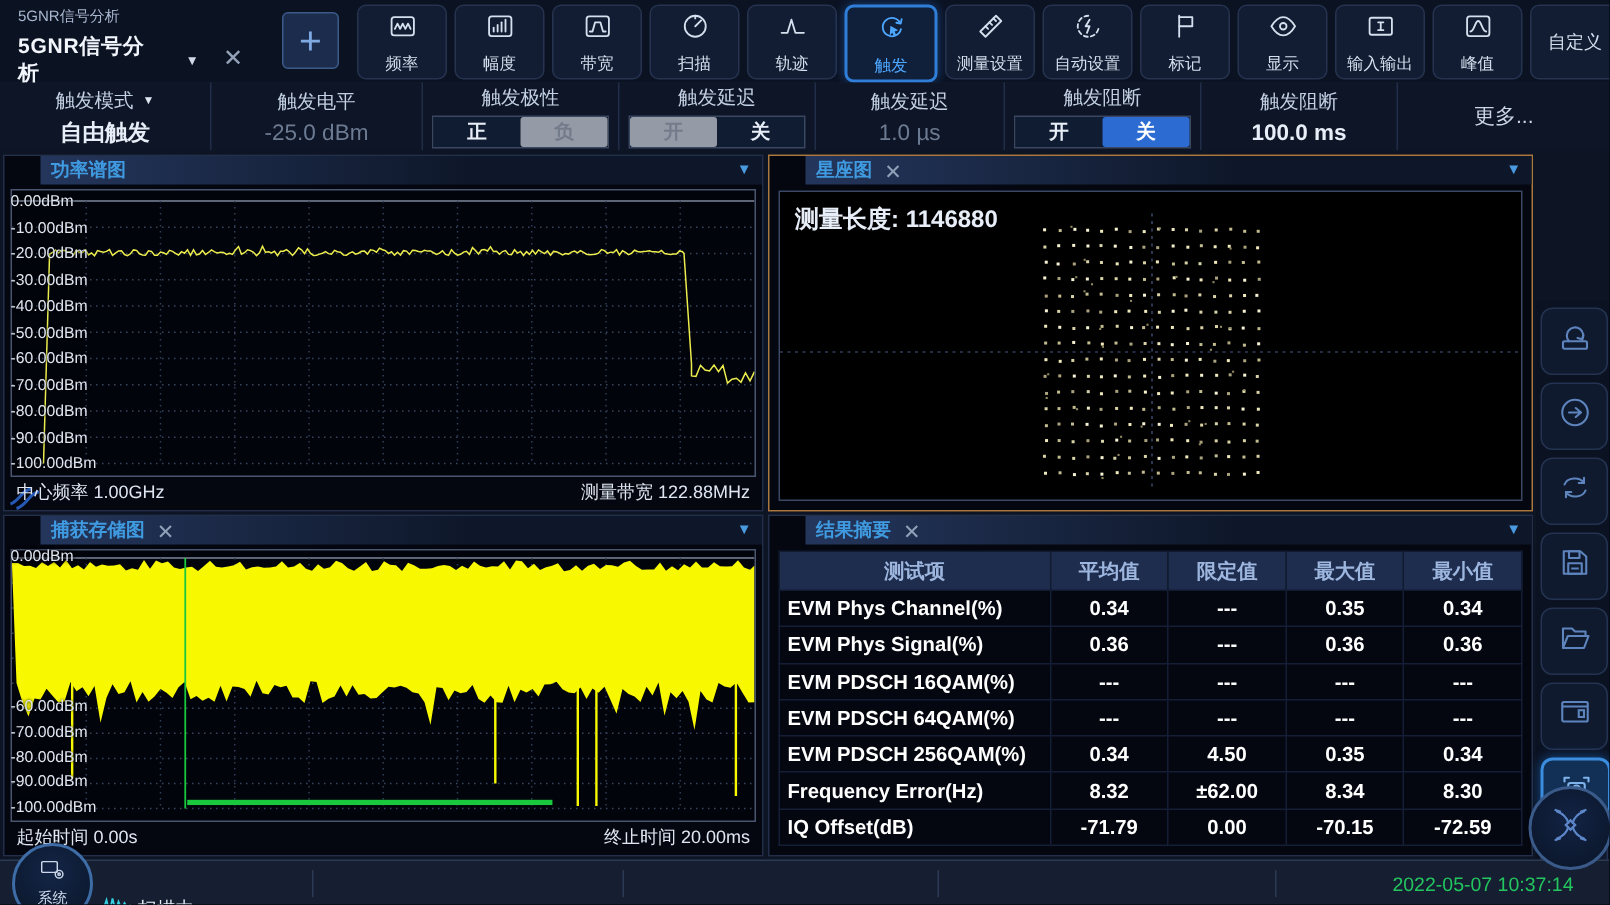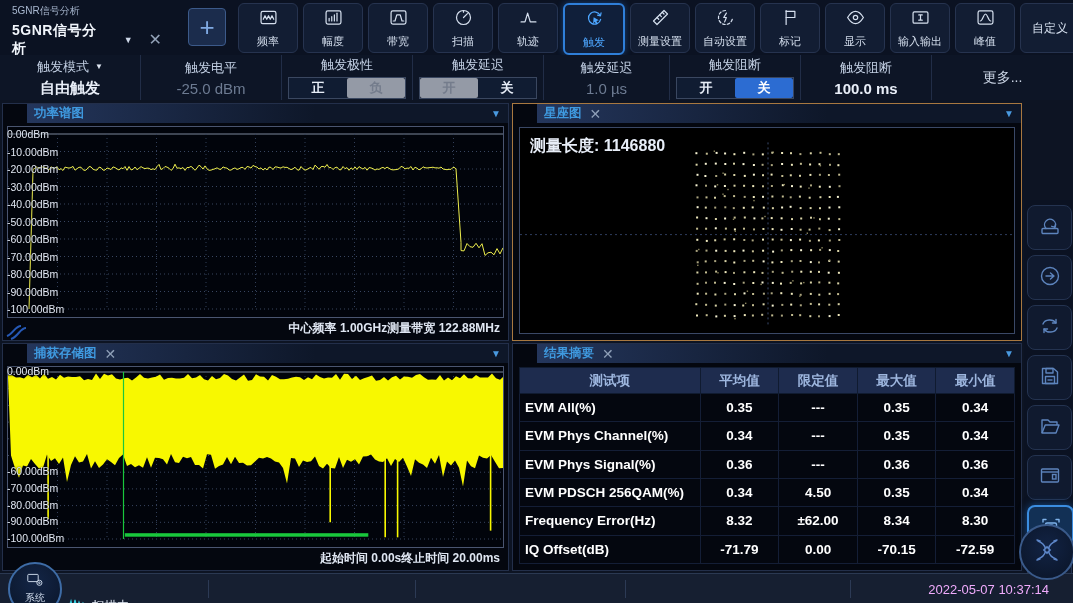--- a/index.html
+++ b/index.html
@@ -41,22 +41,22 @@
   .main{position:absolute;left:0;top:100px;width:1073px;height:473px;background:#0d1423;}
   .panel{position:absolute;background:#04070f;border:1px solid #232f4a;}
   .panel.sel{border:1px solid #a87840;}
   .ptitle{height:19px;background:linear-gradient(90deg,#24365c,#0e1729 60%);display:flex;align-items:center;padding:0 7px;margin-left:24px;}
   .ptitle .pt{font-size:12.5px;font-weight:bold;color:#3f9ae0;}
   .ptitle .pclose{color:#8fa0b8;font-size:14px;margin-left:8px;line-height:10px;}
   .ptitle .pcaret{margin-left:auto;color:#4a9ae0;font-size:10px;}
   .pbody{position:absolute;left:0;right:0;top:19px;bottom:0;}
   .plot{position:absolute;left:4px;right:4px;top:3px;bottom:22px;border:1px solid #4a5570;background:#01040b;}
   .ylab{position:absolute;left:4px;font-size:10.5px;color:#dfe6f2;white-space:nowrap;text-shadow:0 0 2px #000;}
-  .infoline{position:absolute;left:8px;right:8px;bottom:3px;display:flex;justify-content:flex-end;
-            font-size:12px;font-weight:bold;color:#dfe6f2;}
+  .infoline{position:absolute;left:8px;right:8px;bottom:3px;display:flex;justify-content:space-between;
+            font-size:12px;font-weight:normal;color:#dfe6f2;}
   .constbox{position:absolute;left:6px;right:6px;top:4px;bottom:6px;border:1px solid #3a4866;background:#000;}
   .constinfo{position:absolute;left:10px;top:8px;font-size:16px;font-weight:bold;color:#e8eef8;}
   
   .sumwrap{position:absolute;left:6px;right:6px;top:4px;bottom:6px;}
   table.sum{width:100%;height:100%;border-collapse:collapse;border:1px solid #2c3a5c;table-layout:fixed;}
   table.sum th{background:#1e2c4e;color:#9db6de;font-size:13.5px;font-weight:bold;border:1px solid #101b30;height:23px;}
   table.sum td{color:#fff;font-size:13.5px;font-weight:bold;border:1px solid #141e36;text-align:center;padding:0;}
   table.sum td.item{text-align:left;padding-left:5px;}
   
   .sidebar{position:absolute;left:1024px;top:100px;width:49px;height:473px;background:#0b1222;}
@@ -71,21 +71,21 @@
   
   .statusbar{position:absolute;left:0;top:573px;width:1073px;height:30px;background:#161f31;border-top:1px solid #2b3952;}
   .sysbtn{position:absolute;left:8px;top:-12px;width:50px;height:50px;border-radius:50%;border:2px solid #3e6ca6;
           background:radial-gradient(circle at 50% 35%,#132546,#0a1528);display:flex;flex-direction:column;
           align-items:center;justify-content:center;color:#cdd9ea;z-index:7;}
   .sysbtn svg{width:16px;height:14px;}
   .sysbtn .syslabel{font-size:10px;margin-top:0px;}
   .scanwrap{position:absolute;left:68px;top:0;height:30px;display:flex;align-items:center;gap:4px;margin-top:17px;}
   .scantext{font-size:12.5px;color:#e6edf8;}
   .sep{position:absolute;top:6px;width:1px;height:18px;background:#2c3a55;}
-  .tstamp{position:absolute;right:24px;top:0;height:30px;display:flex;align-items:center;font-size:13px;color:#f0abfc;}
+  .tstamp{position:absolute;right:24px;top:0;height:30px;display:flex;align-items:center;font-size:13px;color:#22c55e;}
   .swoosh{position:absolute;left:2px;bottom:0px;opacity:.9;}
 </style>
 </head>
 <body>
 
 <div id="app">
 
   <div class="topbar">
     <div class="tabarea">
       <div class="tab-small">5GNR信号分析</div>
@@ -657,39 +657,46 @@
                 <tr>
                   <th style="width: 37%;">测试项</th>
                   <th style="width: 15.75%;">平均值</th>
                   <th style="width: 15.75%;">限定值</th>
                   <th style="width: 15.75%;">最大值</th>
                   <th style="width: 15.75%;">最小值</th>
                 </tr>
               </thead>
             <tbody id="sum-body">
                 <tr>
-                  <td class="item">EVM All(%)</td>
-                  <td>0.35</td>
-                  <td>---</td>
-                  <td>0.35</td>
-                  <td>0.34</td>
-                </tr>
-                <tr>
                   <td class="item">EVM Phys Channel(%)</td>
                   <td>0.34</td>
                   <td>---</td>
                   <td>0.35</td>
                   <td>0.34</td>
                 </tr>
                 <tr>
                   <td class="item">EVM Phys Signal(%)</td>
                   <td>0.36</td>
                   <td>---</td>
                   <td>0.36</td>
                   <td>0.36</td>
+                </tr>
+                <tr>
+                  <td class="item">EVM PDSCH 16QAM(%)</td>
+                  <td>---</td>
+                  <td>---</td>
+                  <td>---</td>
+                  <td>---</td>
+                </tr>
+                <tr>
+                  <td class="item">EVM PDSCH 64QAM(%)</td>
+                  <td>---</td>
+                  <td>---</td>
+                  <td>---</td>
+                  <td>---</td>
                 </tr>
                 <tr>
                   <td class="item">EVM PDSCH 256QAM(%)</td>
                   <td>0.34</td>
                   <td>4.50</td>
                   <td>0.35</td>
                   <td>0.34</td>
                 </tr>
                 <tr>
                   <td class="item">Frequency Error(Hz)</td>

